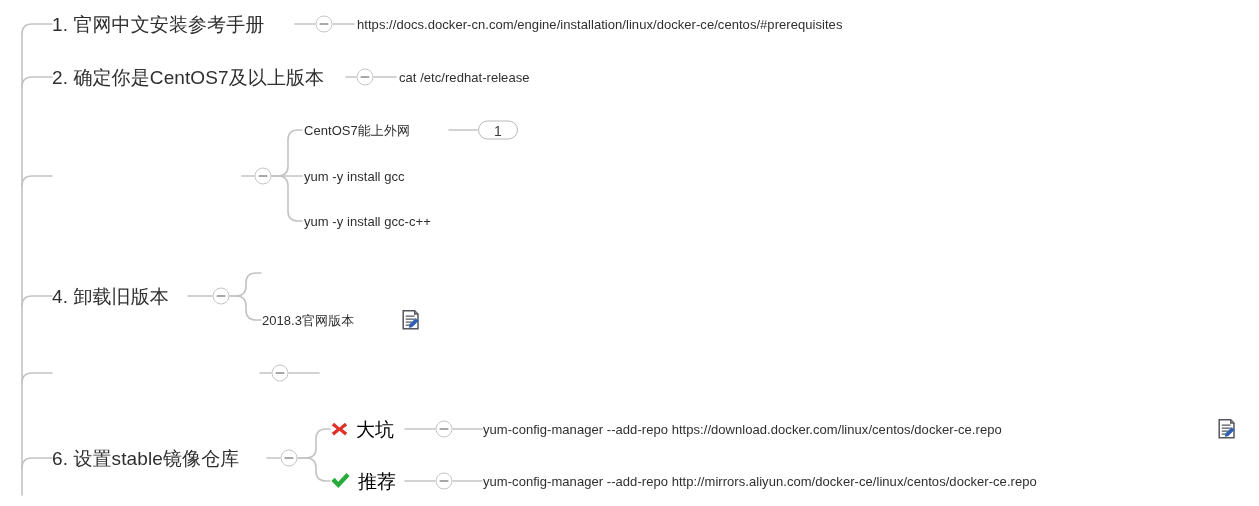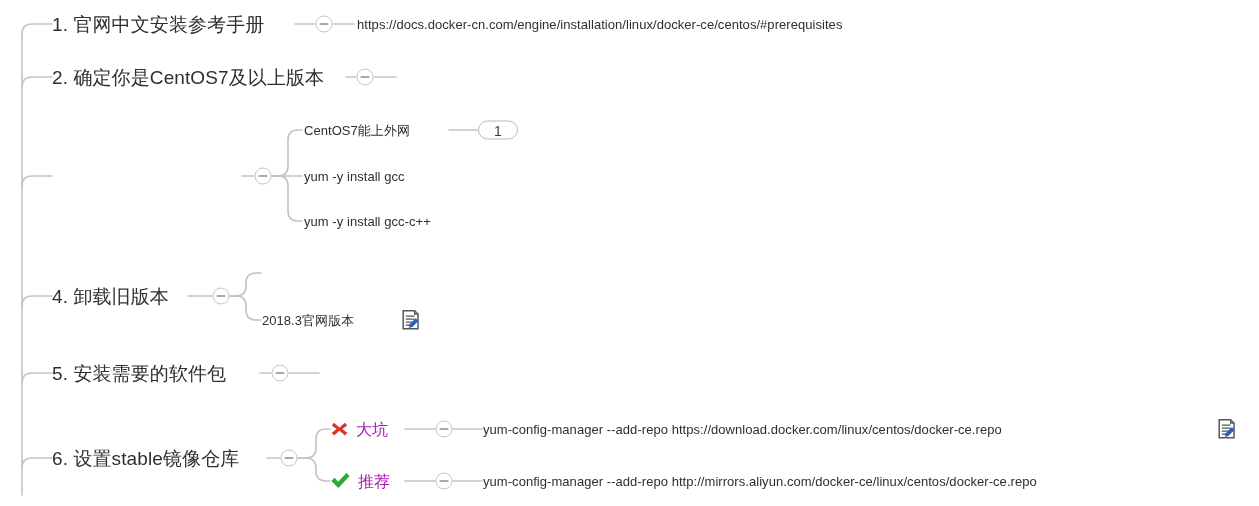--- a/index.html
+++ b/index.html
@@ -51,22 +51,22 @@
     letter-spacing: 0.05px;
   }
 
   .mark-node {
     display: flex;
     align-items: center;
     gap: 7px;
   }
 
   .mark-label {
-    font-size: 16px;
-    color: #a21caf;
+    font-size: 19px;
+    color: #000000;
   }
 
   
   .toggle {
     position: absolute;
     width: 17px;
     height: 17px;
     border: 1.3px solid #c6c6c6;
     border-radius: 50%;
     background: #ffffff;
@@ -162,20 +162,21 @@
       <path d="M437,481 L466,481"></path>
     </g>
   </svg>
 
   <div class="node topic" style="left:36px; top:24px;">1. 官网中文安装参考手册</div>
   <div class="toggle" style="left:308px; top:24px;"></div>
   <div class="node sub" style="left:341px; top:24px;">https://docs.docker-cn.com/engine/installation/linux/docker-ce/centos/#prerequisites</div>
 
   <div class="node topic" style="left:36px; top:77px;">2. 确定你是CentOS7及以上版本</div>
   <div class="toggle" style="left:349px; top:77px;"></div>
+  <div class="node sub" style="left:383px; top:77px;">cat /etc/redhat-release</div>
 
   <div class="toggle" style="left:247px; top:176px;"></div>
   <div class="node sub" style="left:288px; top:130px;">CentOS7能上外网</div>
   <div class="pill" style="left:462px; top:130px;">1</div>
   <div class="node sub" style="left:288px; top:176px;">yum -y install gcc</div>
   <div class="node sub" style="left:288px; top:221px;">yum -y install gcc-c++</div>
 
   <div class="node topic" style="left:36px; top:296px;">4. 卸载旧版本</div>
   <div class="toggle" style="left:205px; top:296px;"></div>
   <div class="node sub" style="left:246px; top:320px;">2018.3官网版本</div>
@@ -186,21 +187,20 @@
       <g stroke="#55575c" stroke-width="1.3" stroke-linecap="round">
         <path d="M4.2,6.6 h8"></path>
         <path d="M4.2,9.6 h8"></path>
         <path d="M4.2,12.6 h5.4"></path>
         <path d="M4.2,15.6 h4.2"></path>
       </g>
       <path d="M17.6,10.4 l2.6,2.6 l-6.4,6.3 l-3.3,0.8 l0.8,-3.3 z" fill="#2f5fb5" stroke="#2f5fb5" stroke-width="0.8" stroke-linejoin="round" transform="translate(-2.4,-0.6) scale(0.92)"></path>
     </svg>
   </span>
 
-  <div class="node topic" style="left:36px; top:373px;">5. 安装需要的软件包</div>
   <div class="toggle" style="left:264px; top:373px;"></div>
 
   <div class="node topic" style="left:36px; top:458px;">6. 设置stable镜像仓库</div>
   <div class="toggle" style="left:273px; top:458px;"></div>
 
   <div class="node mark-node" style="left:314px; top:429px;">
     <span class="icon-x">
       <svg width="19" height="19" viewBox="0 0 19 19" xmlns="http://www.w3.org/2000/svg">
         <path d="M4,3.2 L9.5,8 L15,3.2 L17.2,6 L12.4,9.6 L17.2,13.2 L15,16 L9.5,11.2 L4,16 L1.8,13.2 L6.6,9.6 L1.8,6 Z" fill="#e0302a"></path>
       </svg>

